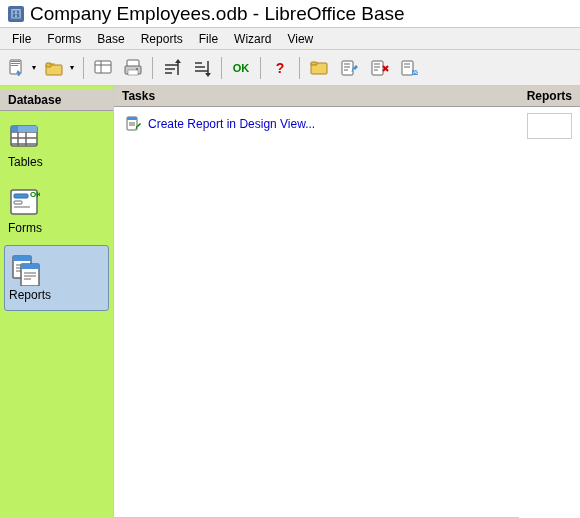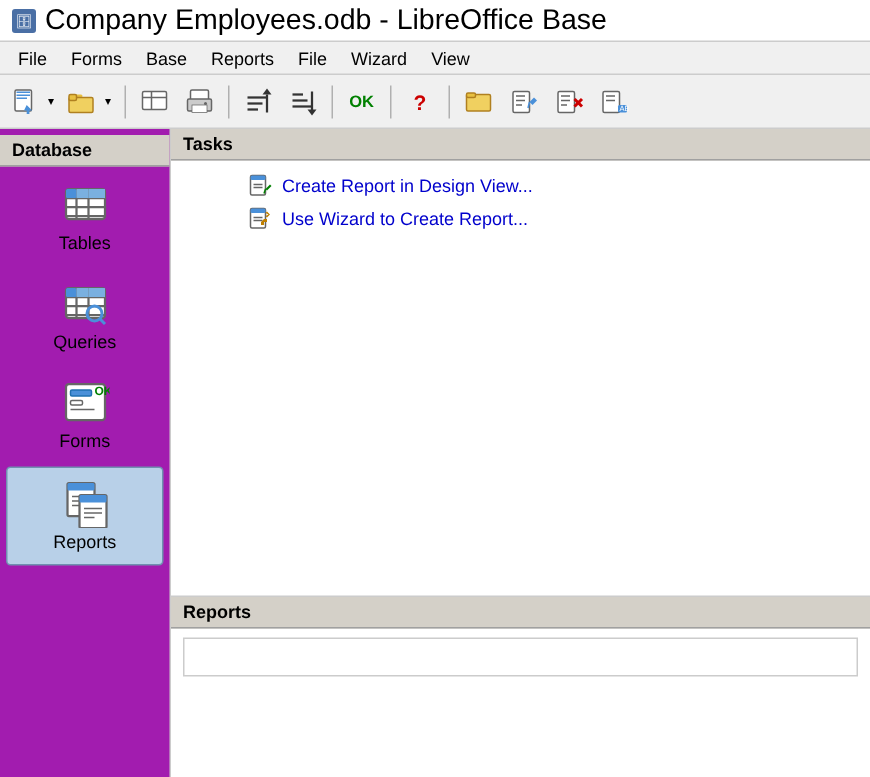--- a/index.html
+++ b/index.html
@@ -99,36 +99,36 @@
     
     .main-container {
       display: flex;
       height: calc(518px - 28px - 22px - 36px);
       background: #fff;
     }
 
     
     .sidebar {
       width: 114px;
-      background: #a21caf;
+      background: #bef264;
       border-right: 1px solid #ccc;
       padding: 4px 0;
     }
     .sidebar-header {
       background: #d4d0c8;
       padding: 3px 8px;
       font-size: 12px;
       font-weight: bold;
       color: #000;
       border-bottom: 1px solid #a0a0a0;
     }
     .sidebar-item {
       display: flex;
       flex-direction: column;
-      align-items: center;
+      align-items: flex-start;
       padding: 8px 4px;
       cursor: pointer;
       margin: 2px 4px;
       border-radius: 3px;
     }
     .sidebar-item.active {
       background: #b8d0e8;
       border: 1px solid #7090b0;
     }
     .sidebar-item-icon {
@@ -140,21 +140,20 @@
     .sidebar-item-label {
       font-size: 12px;
       color: #000;
       text-align: center;
     }
 
     
     .content-area {
       flex: 1;
       display: flex;
-      flex-direction: column;
     }
     .tasks-panel {
       flex: 1;
       border-bottom: 1px solid #ccc;
     }
     .panel-header {
       background: #d4d0c8;
       padding: 3px 8px;
       font-size: 12px;
       font-weight: bold;
@@ -165,21 +164,20 @@
       padding: 6px 12px;
     }
     .task-item {
       display: flex;
       align-items: center;
       gap: 6px;
       padding: 3px 0;
       cursor: pointer;
       color: #0000cc;
       font-size: 12px;
-      margin-left: 40px;
     }
     .task-icon {
       width: 16px; height: 16px;
       display: flex; align-items: center; justify-content: center;
       font-size: 11px;
     }
 
     
     .reports-panel {
       height: 120px;
@@ -346,38 +344,20 @@
           <line x1="10" y1="5" x2="10" y2="25" stroke="#666" stroke-width="1.5"></line>
           <line x1="18" y1="5" x2="18" y2="25" stroke="#666" stroke-width="1.5"></line>
           <rect x="3" y="5" width="7" height="6" fill="#4a90d9" rx="1"></rect>
           <rect x="10" y="5" width="8" height="6" fill="#7ab0e0"></rect>
           <rect x="18" y="5" width="11" height="6" fill="#7ab0e0"></rect>
         </svg>
       </div>
       <span class="sidebar-item-label">Tables</span>
     </div>
 
-    <div class="sidebar-item">
-      <div class="sidebar-item-icon icon-queries">
-        <svg width="32" height="32" viewBox="0 0 32 32">
-          <rect x="3" y="5" width="26" height="20" rx="2" fill="white" stroke="#666" stroke-width="1.5"></rect>
-          <line x1="3" y1="11" x2="29" y2="11" stroke="#666" stroke-width="1.5"></line>
-          <line x1="3" y1="17" x2="29" y2="17" stroke="#666" stroke-width="1.5"></line>
-          <line x1="3" y1="23" x2="29" y2="23" stroke="#666" stroke-width="1.5"></line>
-          <line x1="10" y1="5" x2="10" y2="25" stroke="#666" stroke-width="1.5"></line>
-          <line x1="18" y1="5" x2="18" y2="25" stroke="#666" stroke-width="1.5"></line>
-          <rect x="3" y="5" width="7" height="6" fill="#4a90d9" rx="1"></rect>
-          <rect x="10" y="5" width="8" height="6" fill="#7ab0e0"></rect>
-          <rect x="18" y="5" width="11" height="6" fill="#7ab0e0"></rect>
-          <circle cx="22" cy="22" r="5" fill="none" stroke="#4a90d9" stroke-width="2"></circle>
-          <line x1="25" y1="25" x2="29" y2="29" stroke="#4a90d9" stroke-width="2"></line>
-        </svg>
-      </div>
-      <span class="sidebar-item-label">Queries</span>
-    </div>
 
     <div class="sidebar-item">
       <div class="sidebar-item-icon icon-forms">
         <svg width="32" height="32" viewBox="0 0 32 32">
           <rect x="3" y="3" width="26" height="24" rx="2" fill="white" stroke="#666" stroke-width="1.5"></rect>
           <rect x="6" y="7" width="14" height="4" rx="1" fill="#4a90d9" stroke="#2070b0" stroke-width="1"></rect>
           <rect x="6" y="14" width="8" height="3" rx="1" fill="none" stroke="#666" stroke-width="1"></rect>
           <line x1="6" y1="20" x2="22" y2="20" stroke="#666" stroke-width="1"></line>
           <text x="22" y="10" font-size="8" fill="#008000" font-family="sans-serif" font-weight="bold">OK</text>
         </svg>
@@ -417,33 +397,20 @@
               <rect x="1" y="1" width="10" height="3" rx="1" fill="#4a90d9"></rect>
               <line x1="3" y1="7" x2="9" y2="7" stroke="#666" stroke-width="1"></line>
               <line x1="3" y1="9" x2="9" y2="9" stroke="#666" stroke-width="1"></line>
               <polygon points="11,10 14,7 15,8 12,11" fill="#008000"></polygon>
               <line x1="11" y1="10" x2="10" y2="13" stroke="#008000" stroke-width="1"></line>
             </svg>
           </span>
           <span>Create Report in Design View...</span>
         </div>
 
-        <div class="task-item">
-          <span class="task-icon">
-            <svg width="16" height="16" viewBox="0 0 16 16">
-              <rect x="1" y="1" width="10" height="13" rx="1" fill="white" stroke="#666" stroke-width="1"></rect>
-              <rect x="1" y="1" width="10" height="3" rx="1" fill="#4a90d9"></rect>
-              <line x1="3" y1="7" x2="9" y2="7" stroke="#666" stroke-width="1"></line>
-              <line x1="3" y1="9" x2="9" y2="9" stroke="#666" stroke-width="1"></line>
-              <polygon points="12,3 14,5 12,7 11,6 13,5 11,4" fill="#c08000"></polygon>
-              <polygon points="10,8 8,10 8,12 10,12 10,10 12,10 12,8" fill="#c08000"></polygon>
-            </svg>
-          </span>
-          <span>Use Wizard to Create Report...</span>
-        </div>
 
       </div>
     </div>
 
     <div class="reports-panel">
       <div class="panel-header">Reports</div>
       <div class="reports-list-area">
       </div>
     </div>
 

